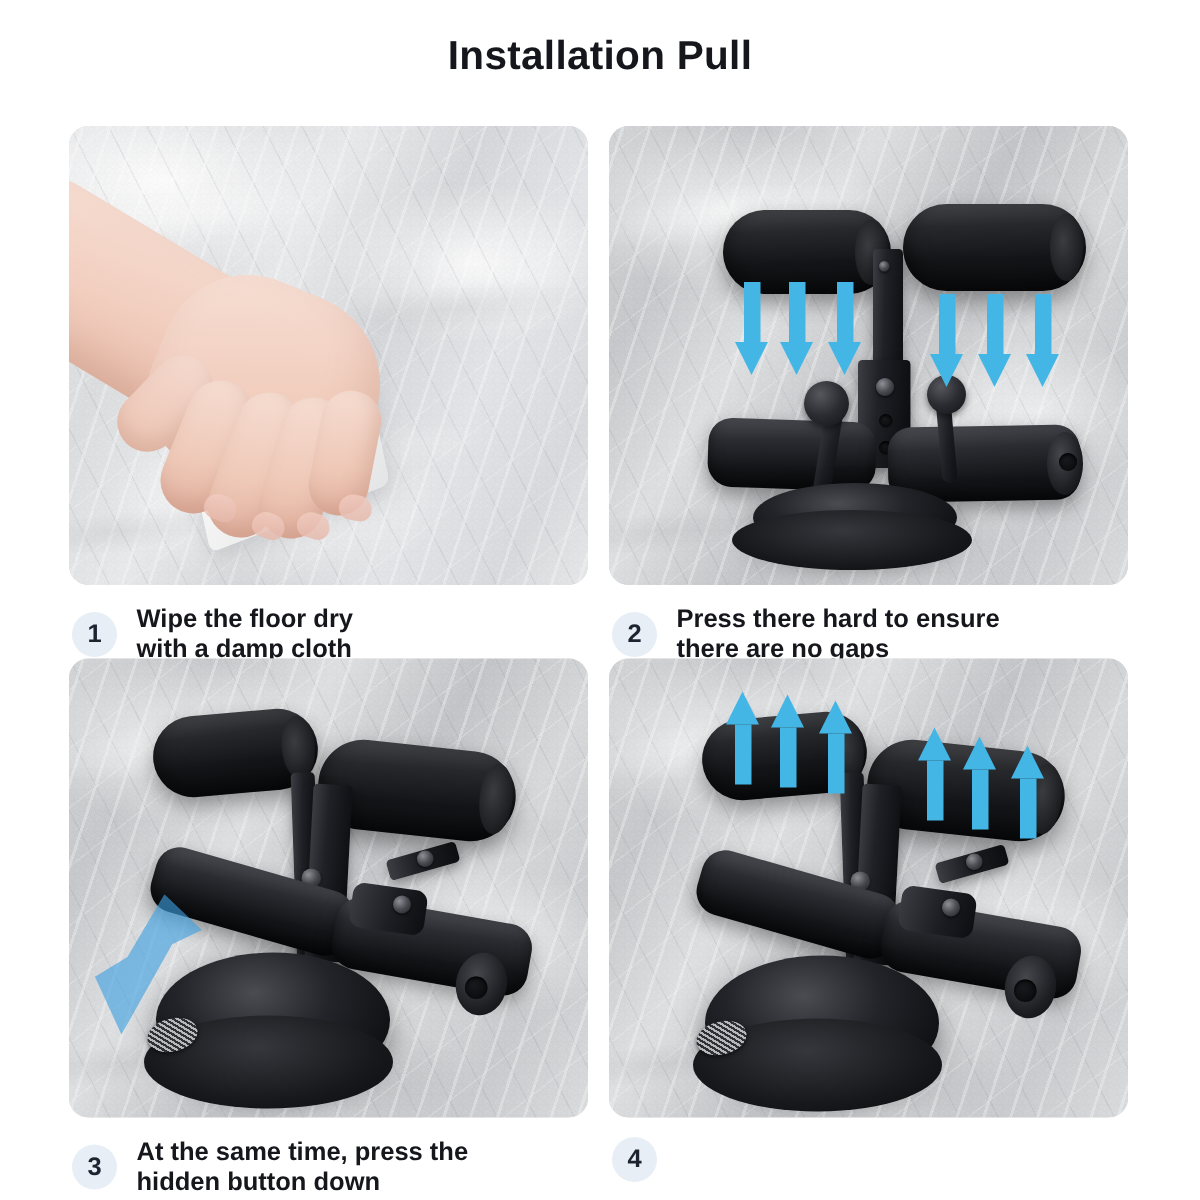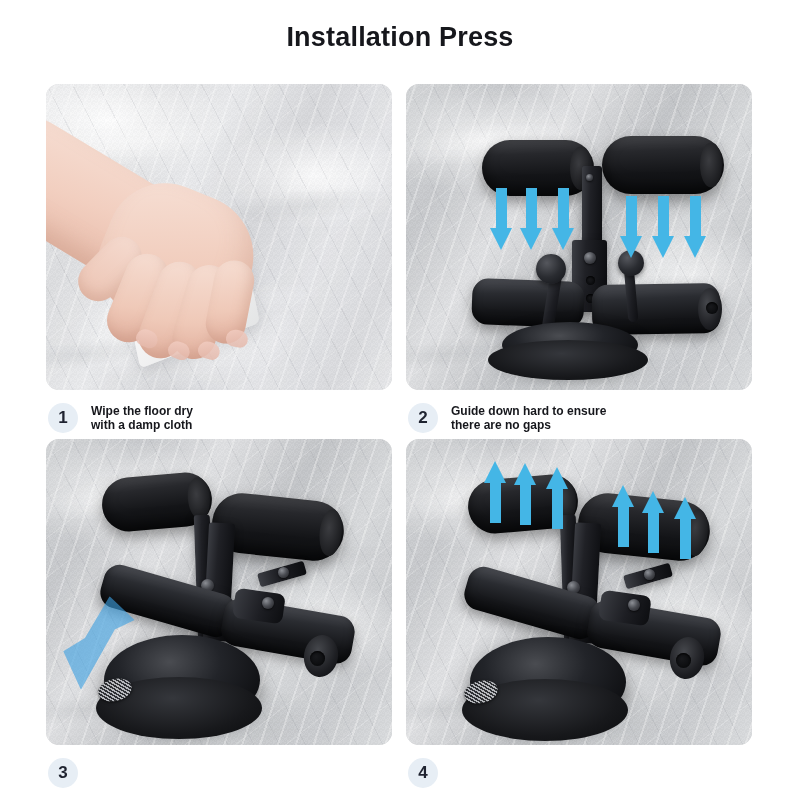--- a/index.html
+++ b/index.html
@@ -320,38 +320,38 @@
     background: #e7eef5;
     color: #1f2330;
     font-size: 17px;
     font-weight: 700;
     display: flex;
     align-items: center;
     justify-content: center;
     margin-right: 13px;
   }
   .cap-text {
-    font-size: 12px;
+    font-size: 17px;
     font-weight: 700;
     line-height: 1.18;
     color: #16171c;
     white-space: pre-line;
   }
   .cap-small .cap-text {
     font-size: 14px;
     line-height: 1.2;
   }
   .cap-small .badge { margin-right: 19px; }
 </style>
 </head>
 <body>
 
 <div class="page">
 
-  <div class="title" style="color: rgb(22, 23, 28);">Installation Press</div>
+  <div class="title" style="color: rgb(22, 23, 28);">Installation Pull</div>
 
   <div class="grid">
 
     <div class="step step-1">
       <div class="photo">
         <div class="marble marble-light"></div>
         <div class="vein"></div>
         <div class="vein-2"></div>
         <div class="grain"></div>
 
@@ -439,21 +439,21 @@
             </div>
           <div class="arrow-down" style="left: 278px; top: 112px; --arw: #44b6e6;">
               <div class="shaft"></div>
               <div class="head"></div>
             </div>
         </div>
       </div>
 
       <div class="caption">
         <div class="badge" style="background: rgb(231, 238, 245);">2</div>
-        <div class="cap-text" style="color: rgb(22, 23, 28);">Guide down hard to ensure
+        <div class="cap-text" style="color: rgb(22, 23, 28);">Press there hard to ensure
 there are no gaps</div>
       </div>
     </div>
 
     <div class="step step-3">
       <div class="photo">
         <div class="marble marble-mid"></div>
         <div class="vein"></div>
         <div class="vein-2"></div>
         <div class="grain"></div>
@@ -489,20 +489,22 @@
           <div class="mesh" style="left:52px; top:240px; width:34px; height:22px; transform:rotate(-14deg);"></div>
 
           <div class="arrow-tilt" style="left:14px; top:156px;">
             <div class="tri" style="background: rgba(62, 160, 225, 0.62);"></div>
           </div>
         </div>
       </div>
 
       <div class="caption">
         <div class="badge" style="background: rgb(231, 238, 245);">3</div>
+        <div class="cap-text" style="color: rgb(22, 23, 28);">At the same time, press the
+hidden button down</div>
       </div>
     </div>
 
     <div class="step step-4">
       <div class="photo">
         <div class="marble marble-mid"></div>
         <div class="vein"></div>
         <div class="vein-2"></div>
         <div class="grain"></div>
 

